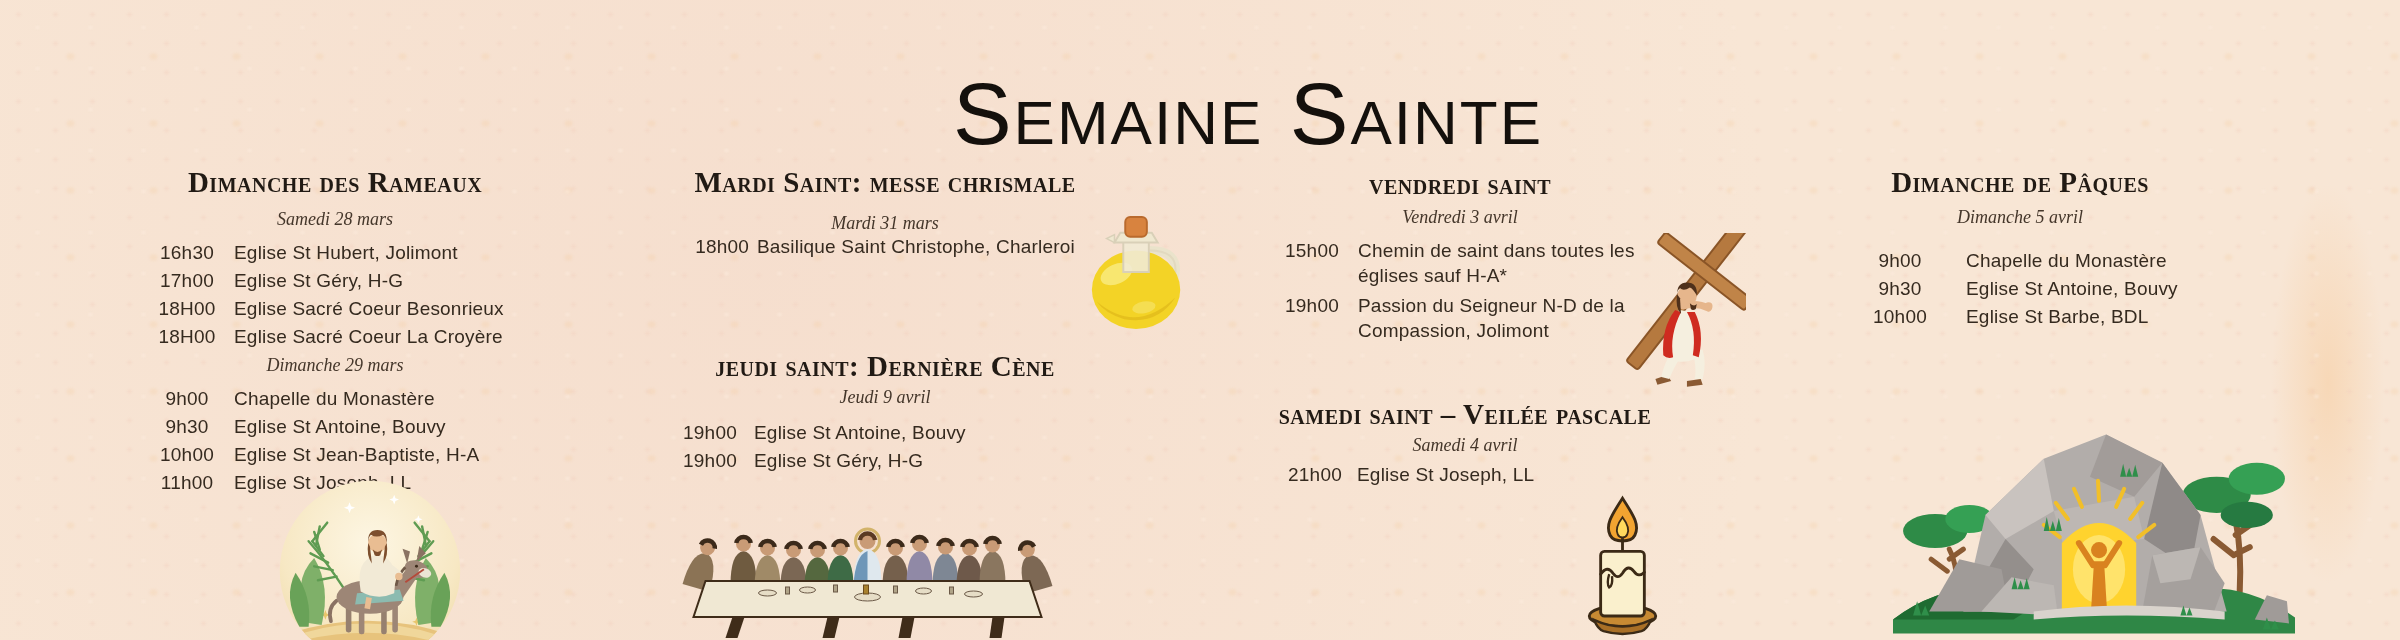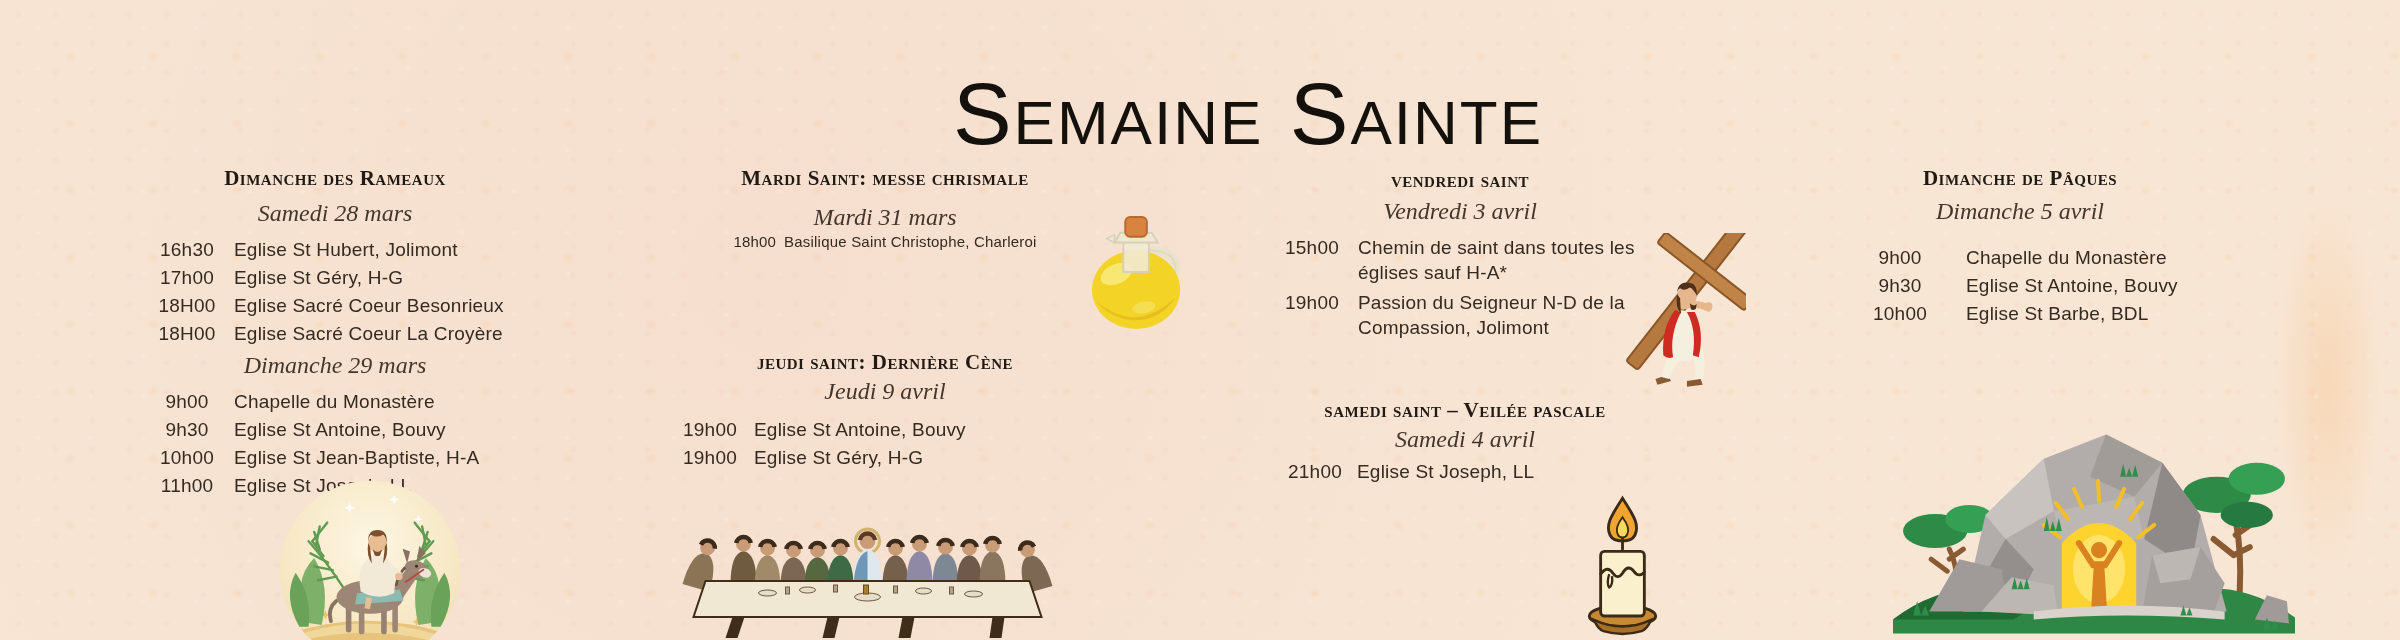--- a/index.html
+++ b/index.html
@@ -28,37 +28,37 @@
     text-align:center;
     font-family:Liberation Sans, sans-serif;
     font-variant:small-caps;font-weight:500;
     font-size:88px;letter-spacing:2px;color:#14100c;line-height:1.15;
   }
   .col{position:absolute;}
   .col h2{
     margin:0;text-align:center;
     font-family:"Liberation Serif","DejaVu Serif",serif;
     font-variant:small-caps;font-weight:600;
-    font-size:21px;letter-spacing:.5px;color:#211a14;line-height:1.15;
+    font-size:29px;letter-spacing:.5px;color:#211a14;line-height:1.15;
   }
   .date{
     text-align:center;
     font-family:"Liberation Serif","DejaVu Serif",serif;
-    font-style:italic;font-size:24px;color:#44362a;margin:10px 0 10px;
+    font-style:italic;font-size:18px;color:#44362a;margin:10px 0 10px;
   }
   .rows{
     display:grid;grid-template-columns:var(--tc,66px) 1fr;
     column-gap:14px;row-gap:3px;
     font-size:19px;letter-spacing:.2px;color:#352a1f;line-height:25px;
     padding-left:var(--pl,28px);padding-right:6px;
   }
   .row{display:contents;}
   .t{text-align:center;white-space:nowrap;}
   .p{text-align:left;}
-  .center-row{display:block;text-align:center;font-size:15px;letter-spacing:.2px;color:#352a1f;padding:0;}
+  .center-row{display:block;text-align:center;font-size:19px;letter-spacing:.2px;color:#352a1f;padding:0;}
   .center-row .t{margin-right:8px;}
   .illus{position:absolute;}
   svg{display:block;}
 </style>
 </head>
 <body>
 
 <div class="poster">
 
   <h1 class="title">Semaine Sainte</h1>

